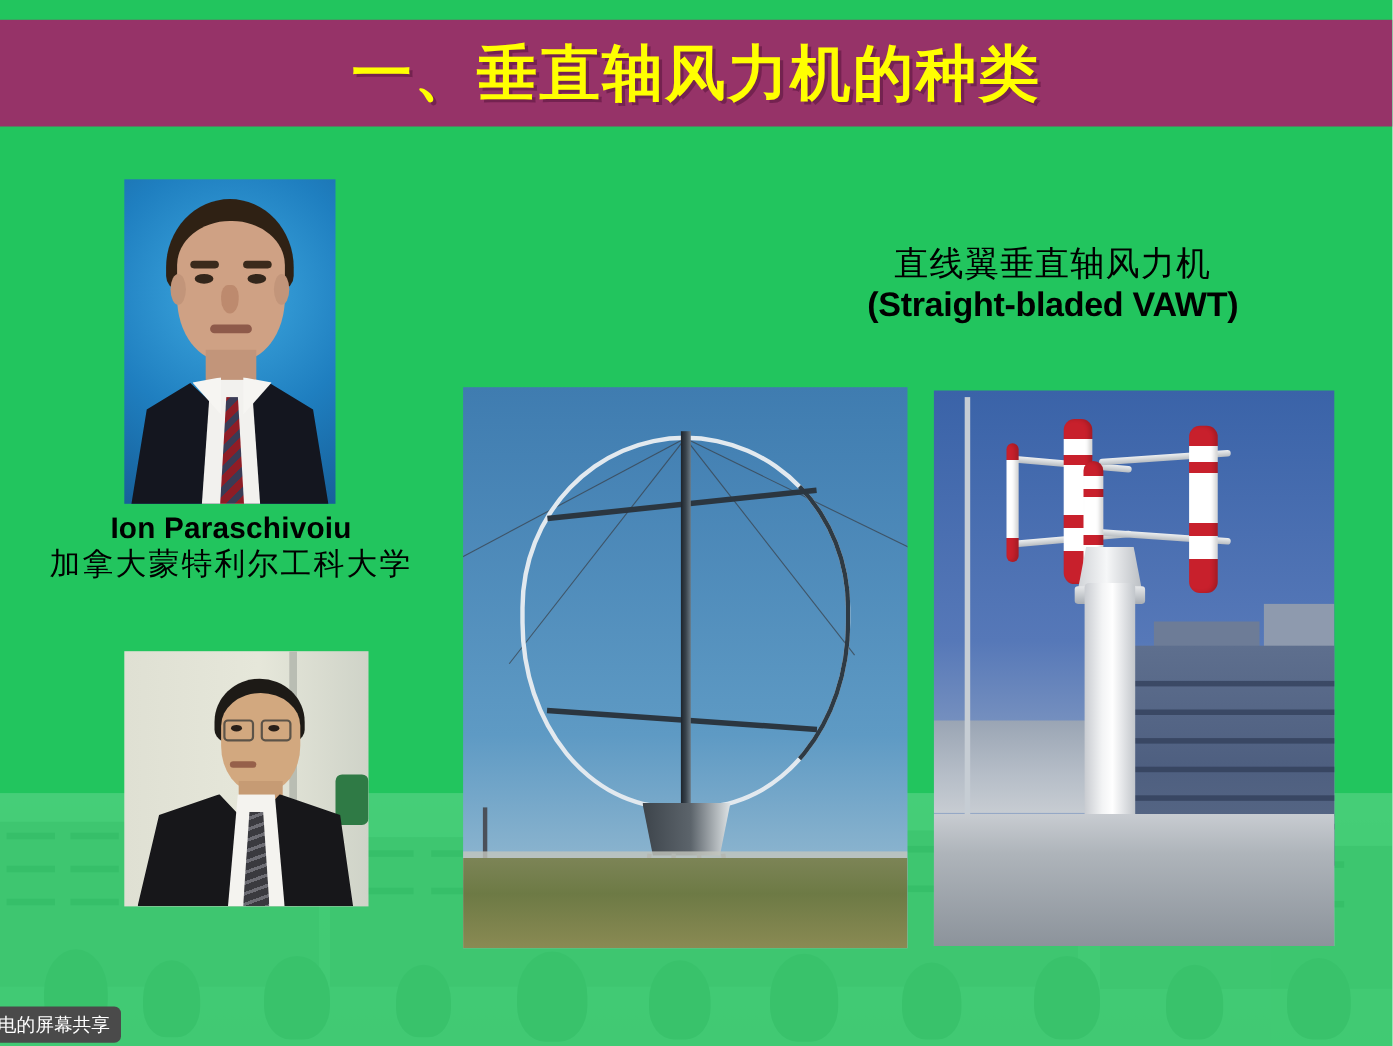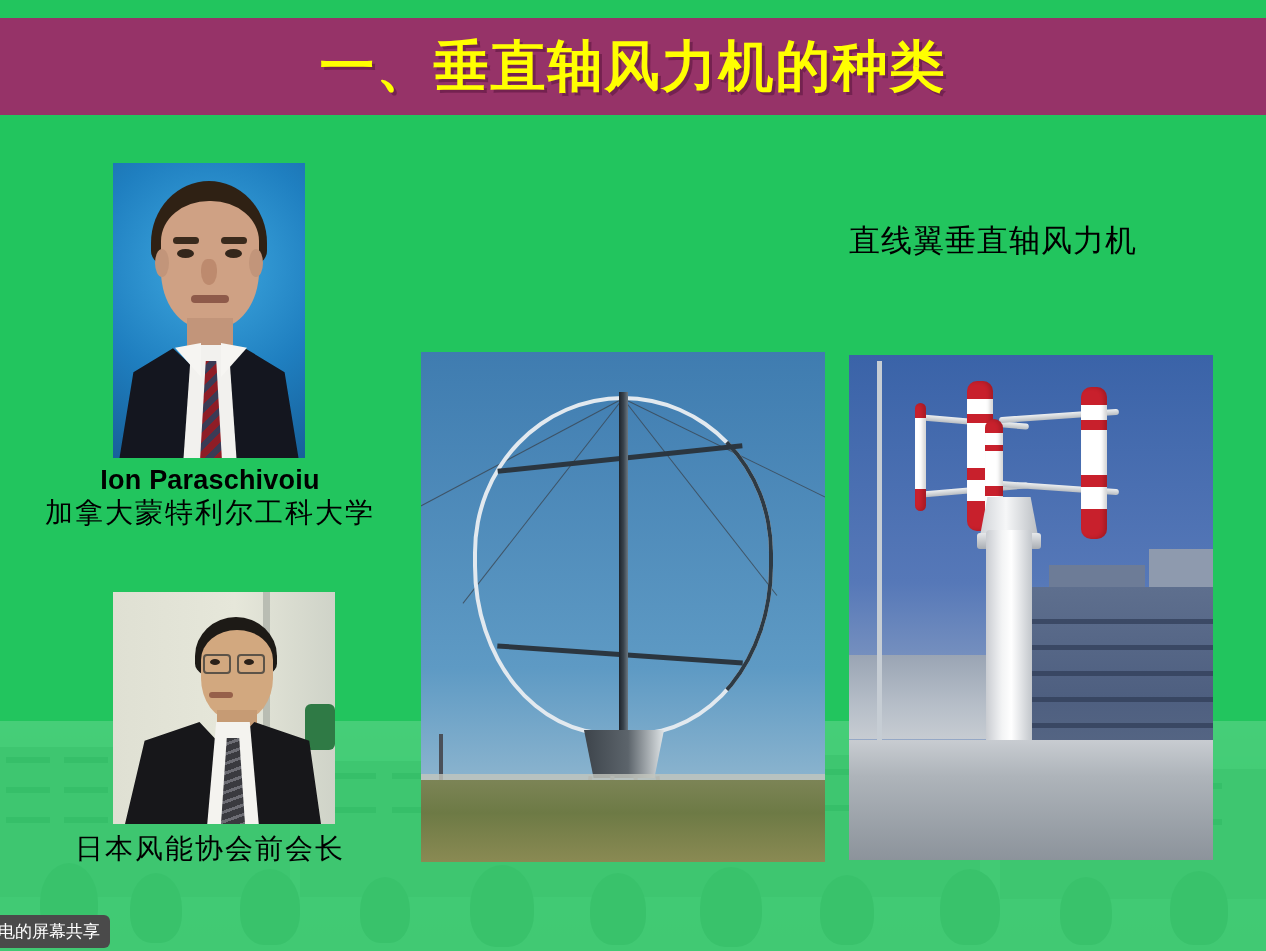--- a/index.html
+++ b/index.html
@@ -426,22 +426,23 @@
     <div class="wm-tree" style="left:1170px;top:150px; width:58px; height:74px;"></div>
   </div>
 
   <div class="title-band">
     <div class="title-text">一、垂直轴风力机的种类</div>
   </div>
 
   <div class="photo-heading" style="left:458px; top:222px; width:330px;">
   </div>
 
-  <div class="photo-heading" style="left:778px; top:222px; width:430px;">
+  <div class="photo-heading" style="left:742px; top:222px; width:430px;">
     <div class="heading-cn">直线翼垂直轴风力机</div>
+    <div class="heading-en">(Straight-bladed VAWT)</div>
   </div>
 
   <div class="photo" id="portrait1">
     <div class="p1-hair"></div>
     <div class="p1-face"></div>
     <div class="p1-ear" style="left:42px;"></div>
     <div class="p1-ear" style="left:136px;"></div>
     <div class="p1-brow" style="left:60px;"></div>
     <div class="p1-brow" style="left:108px;"></div>
     <div class="p1-eye" style="left:64px;"></div>
@@ -471,21 +472,20 @@
     <div class="p2-eye" style="left:97px;"></div>
     <div class="p2-eye" style="left:131px;"></div>
     <div class="p2-mouth"></div>
     <div class="p2-neck"></div>
     <div class="p2-suit"></div>
     <div class="p2-shirt"></div>
     <div class="p2-tie"></div>
   </div>
 
   <div class="caption" style="left:0px; top:832px;">
-    <div class="cap-cn">日本风能协会前会长</div>
   </div>
 
   <div class="photo" id="darrieus">
     <div class="d-guy" style="left:202px; top:46px; width:230px; transform: rotate(26deg);"></div>
     <div class="d-guy" style="left:202px; top:46px; width:250px; transform: rotate(52deg);"></div>
     <div class="d-guy" style="left:202px; top:46px; width:240px; transform: rotate(152deg);"></div>
     <div class="d-guy" style="left:202px; top:46px; width:260px; transform: rotate(128deg);"></div>
 
     <div class="d-blade"></div>
     <div class="d-blade-dark"></div>

